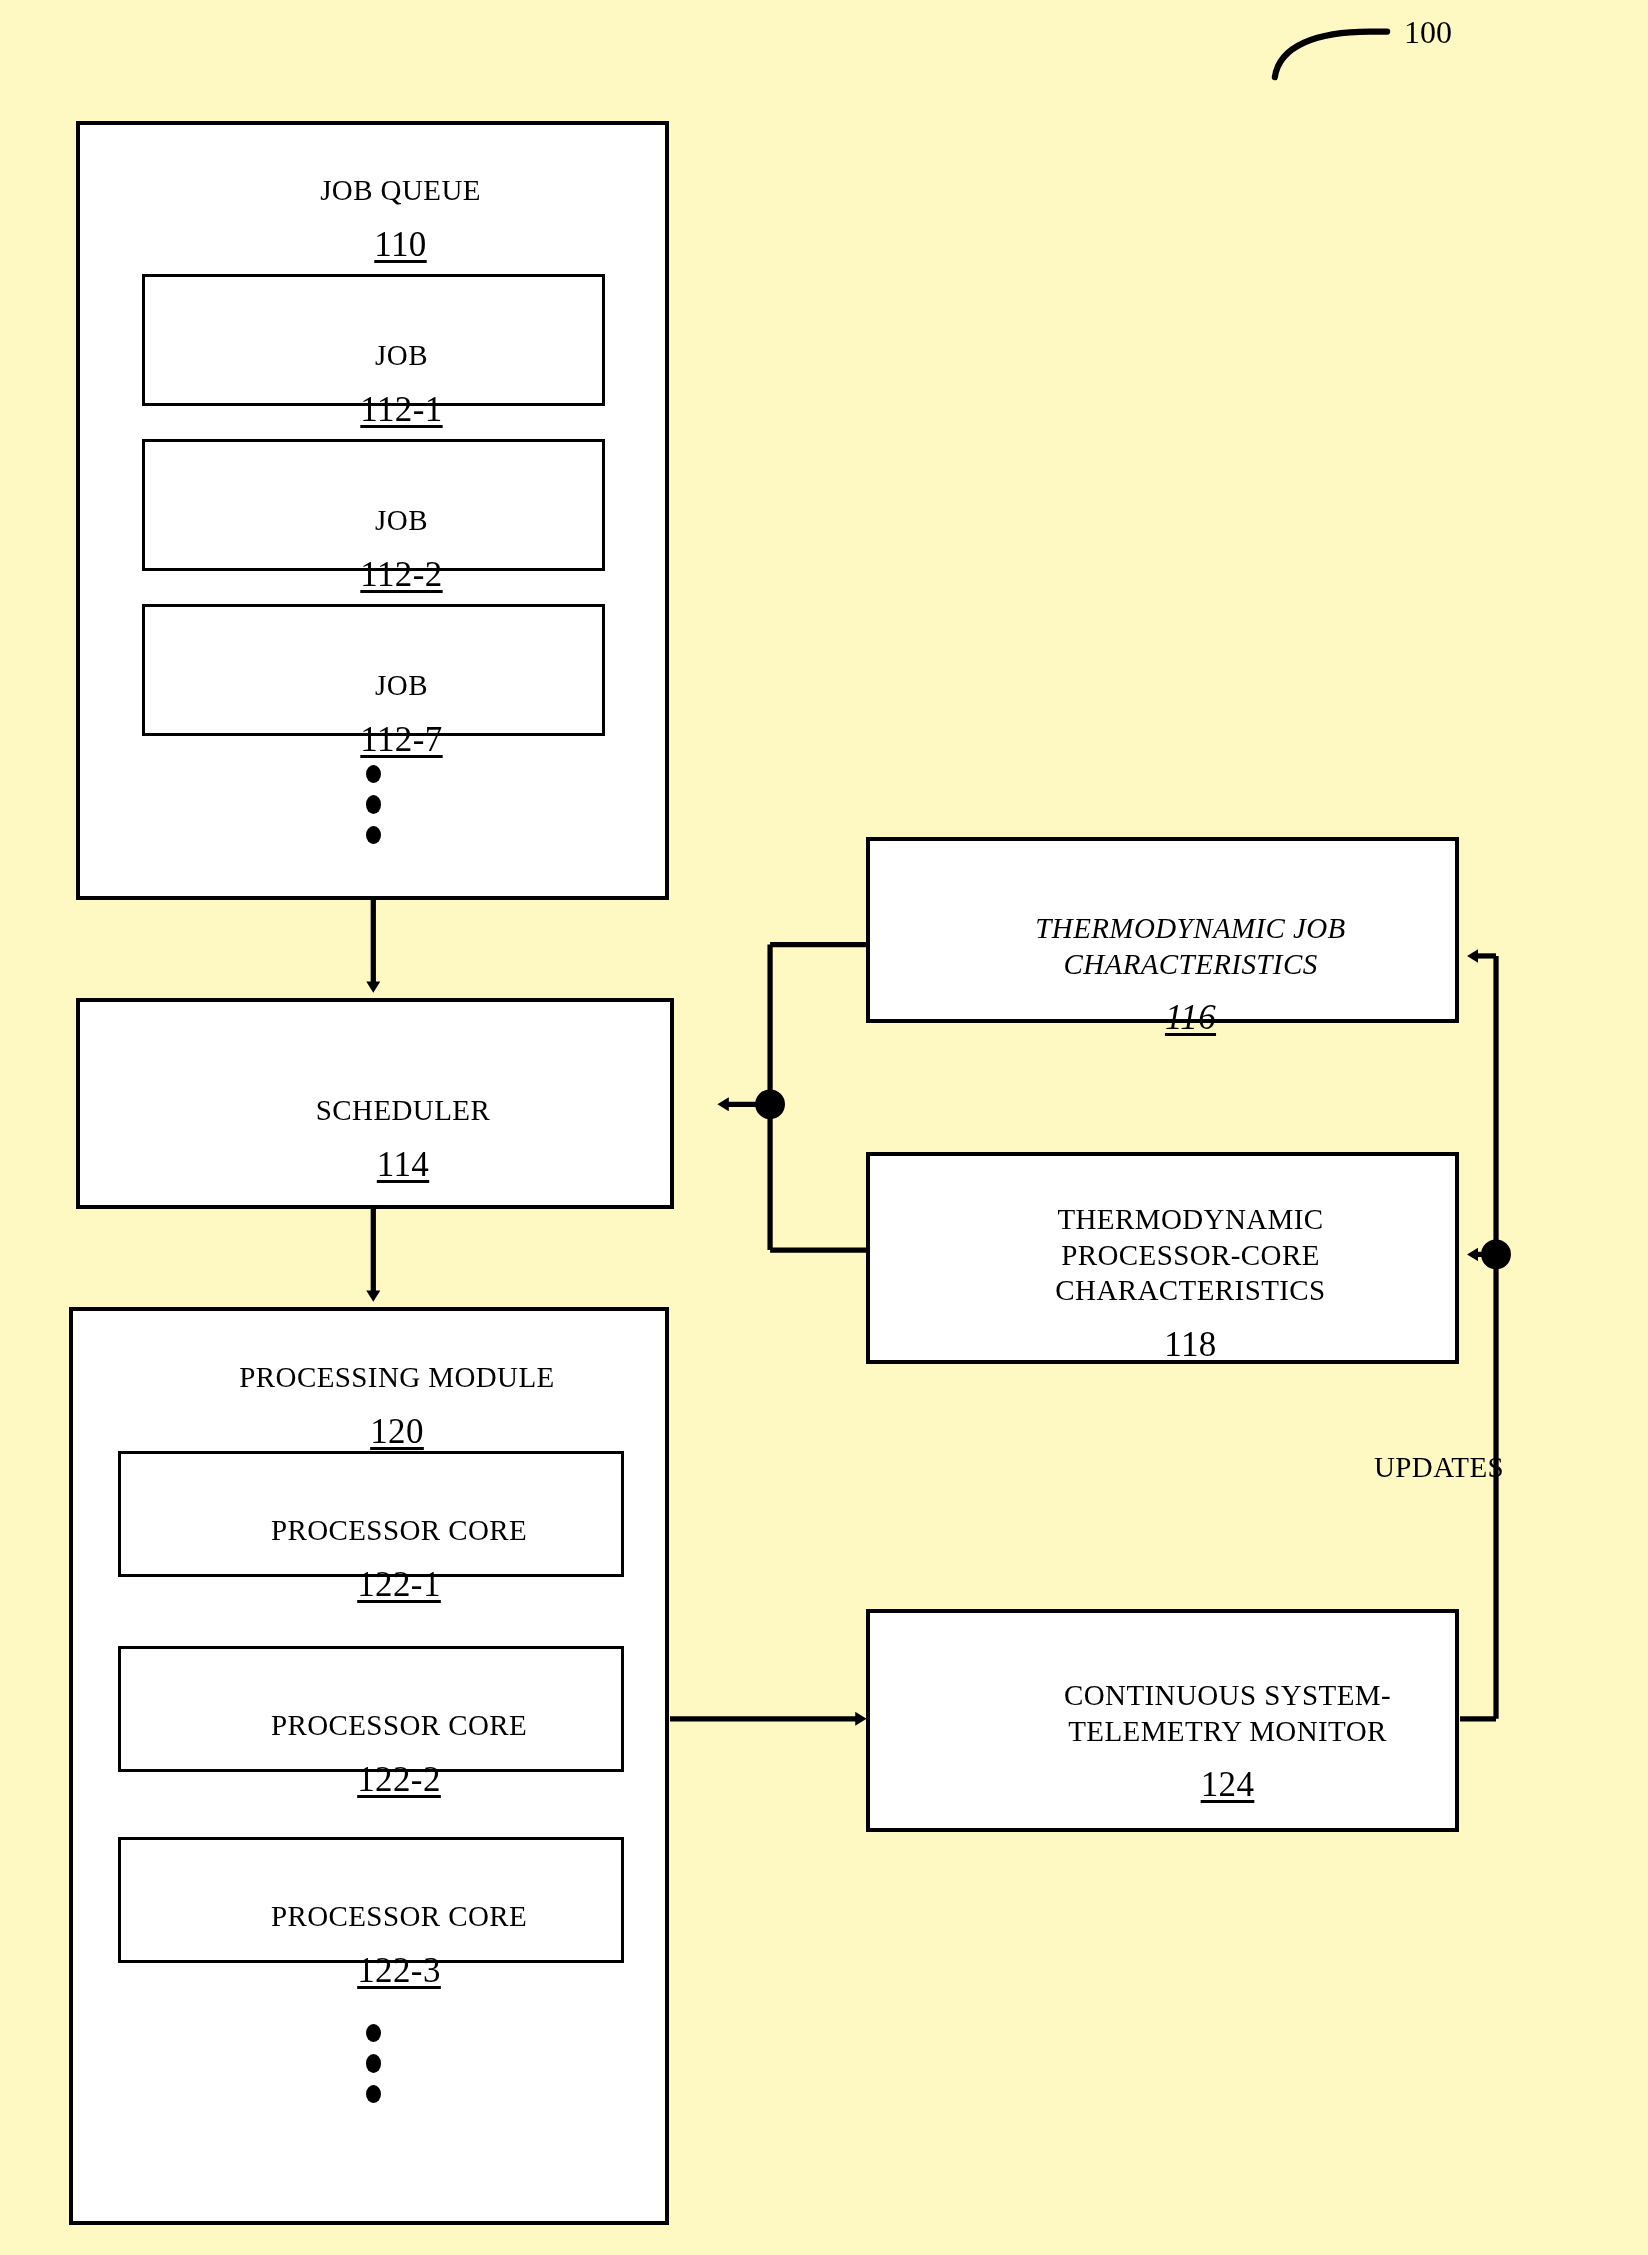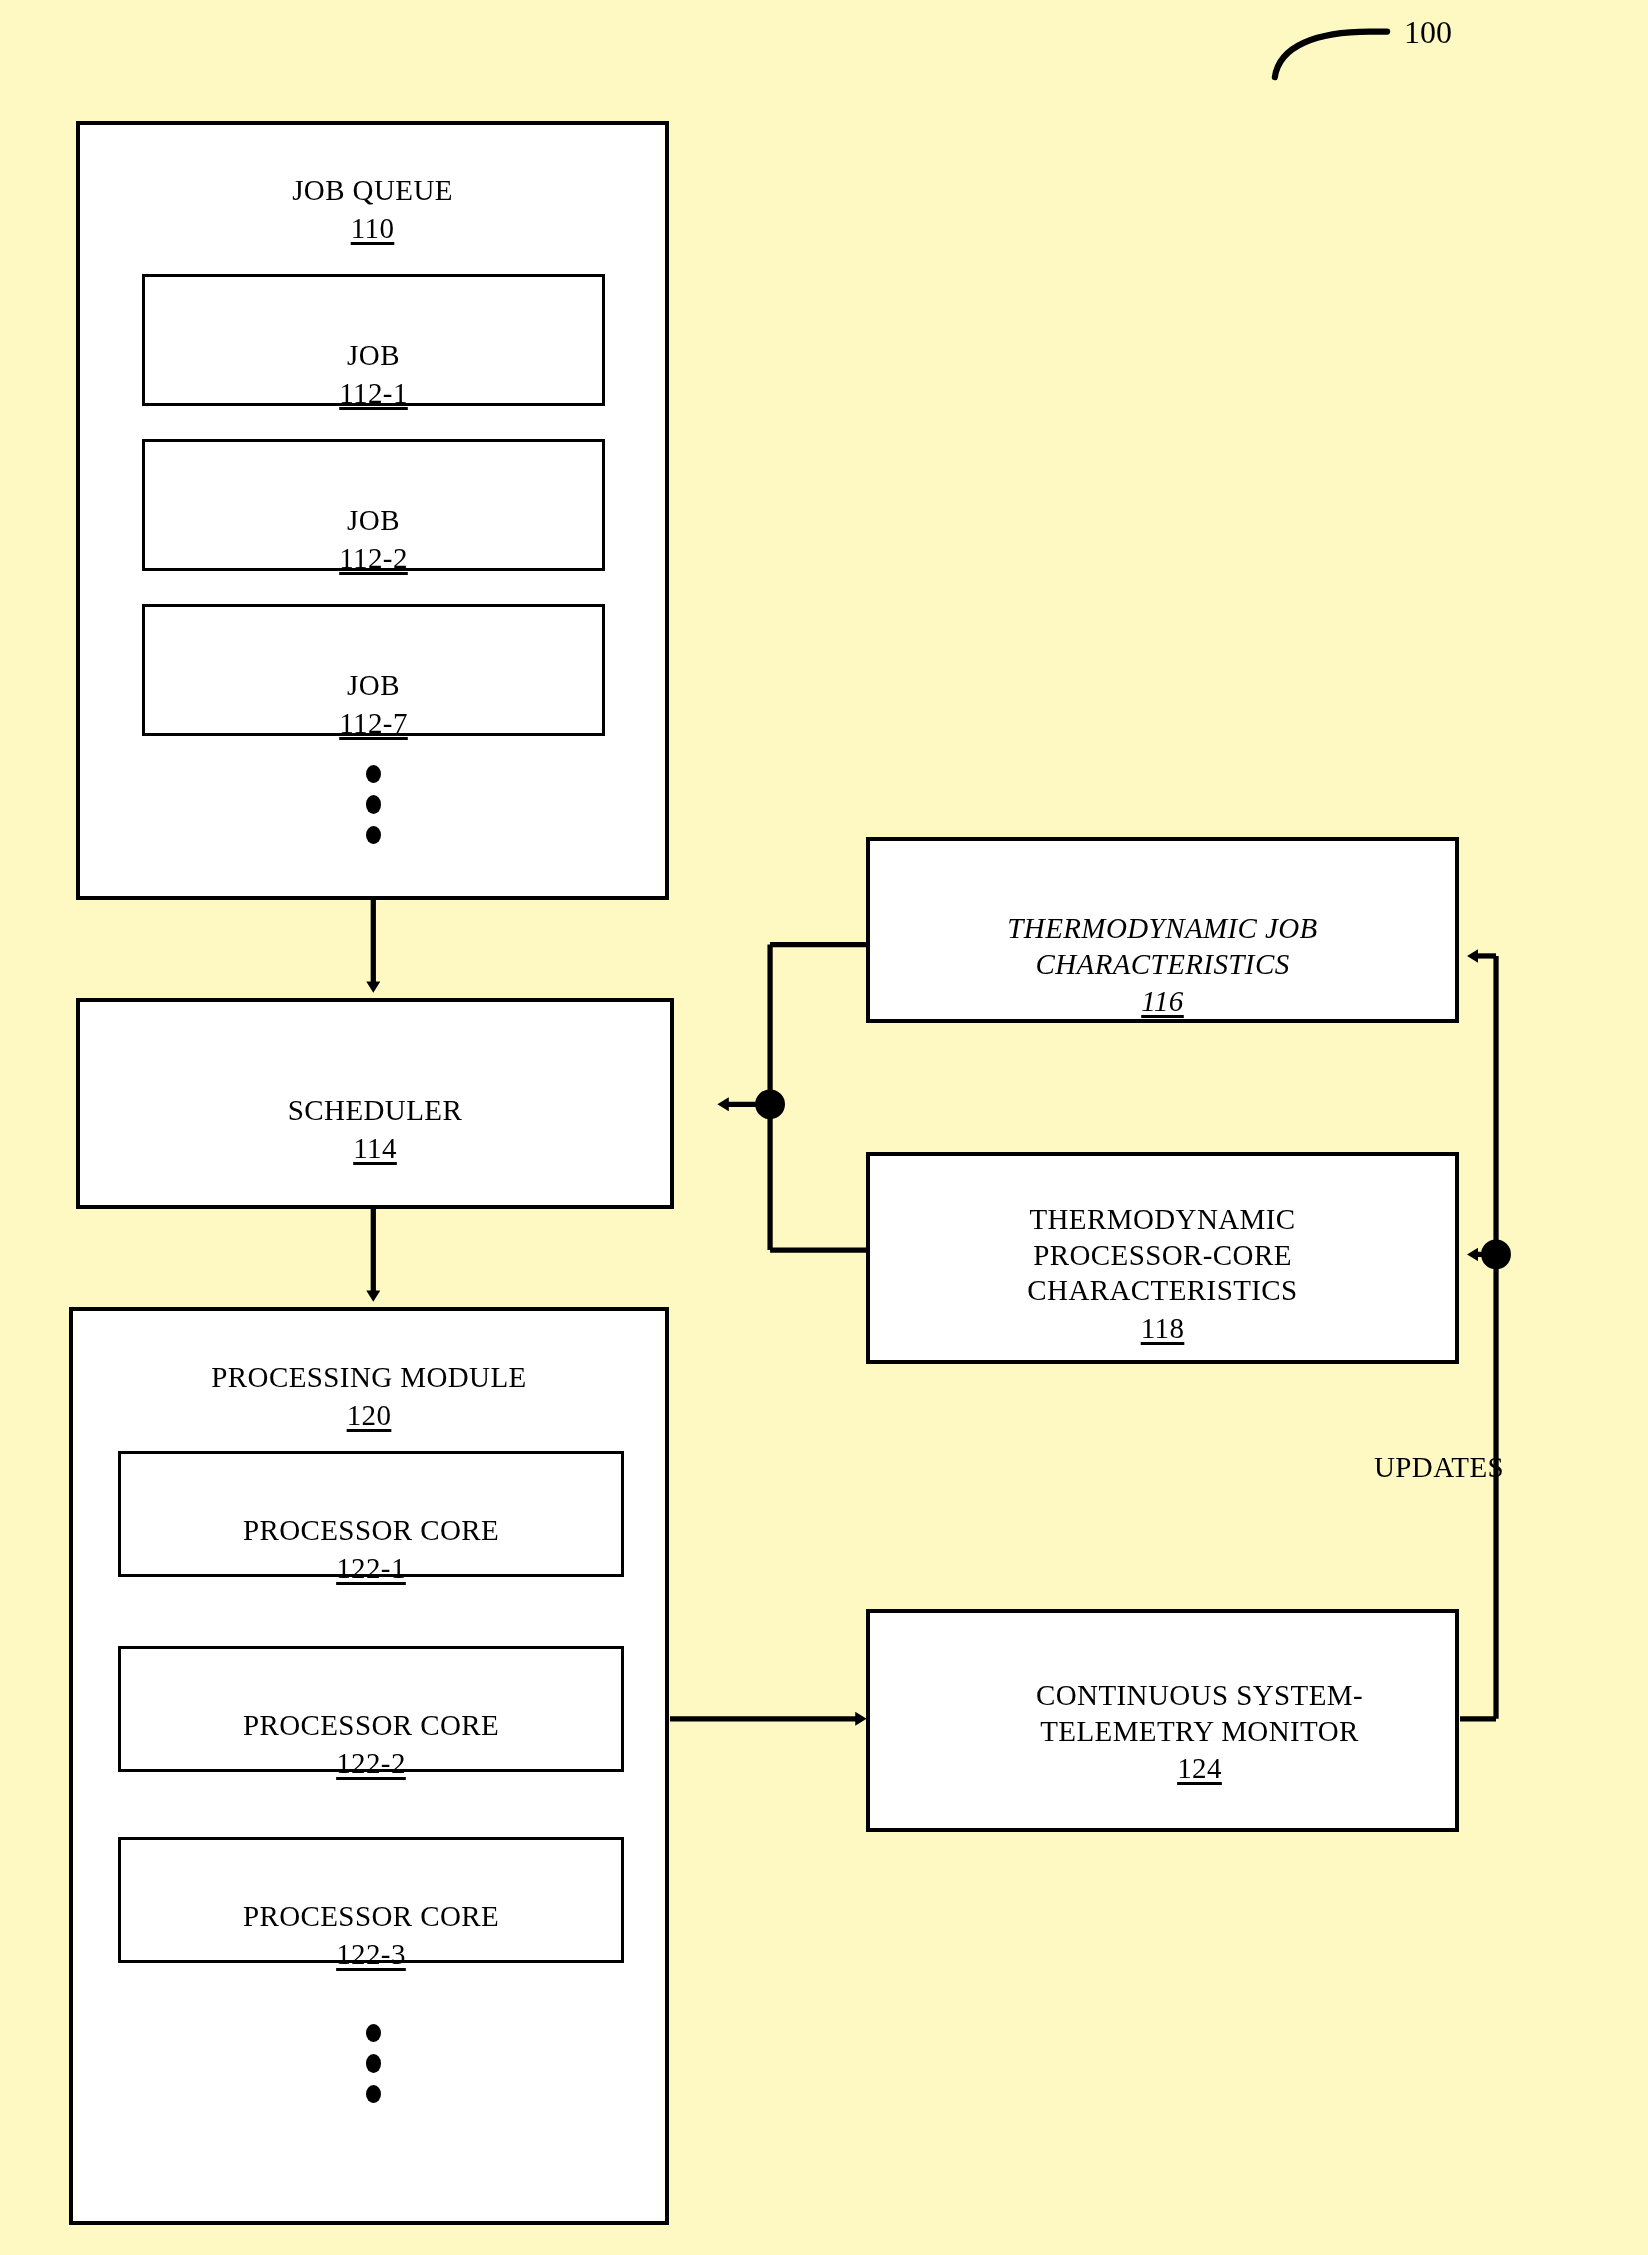--- a/index.html
+++ b/index.html
@@ -35,31 +35,32 @@
   }
   .inner-box {
     border-width: 3.5px;
   }
   .label {
     position: absolute;
     text-align: center;
     line-height: 1.22;
     letter-spacing: 0.4px;
     white-space: pre-line;
+    padding-left: 28px;
   }
   .label-lines {
     font-size: 29px;
   }
   .ref-num {
     display: block;
     text-decoration: underline;
     text-underline-offset: 4.4px;
     text-decoration-thickness: 2.6px;
-    font-size: 29px;
-    margin-top: 2px;
+    font-size: 35px;
+    margin-top: 15px;
   }
   .fig-num {
     position: absolute;
     font-size: 32px;
   }
   .updates-label {
     position: absolute;
     font-size: 29px;
     letter-spacing: 0.4px;
     white-space: nowrap;

